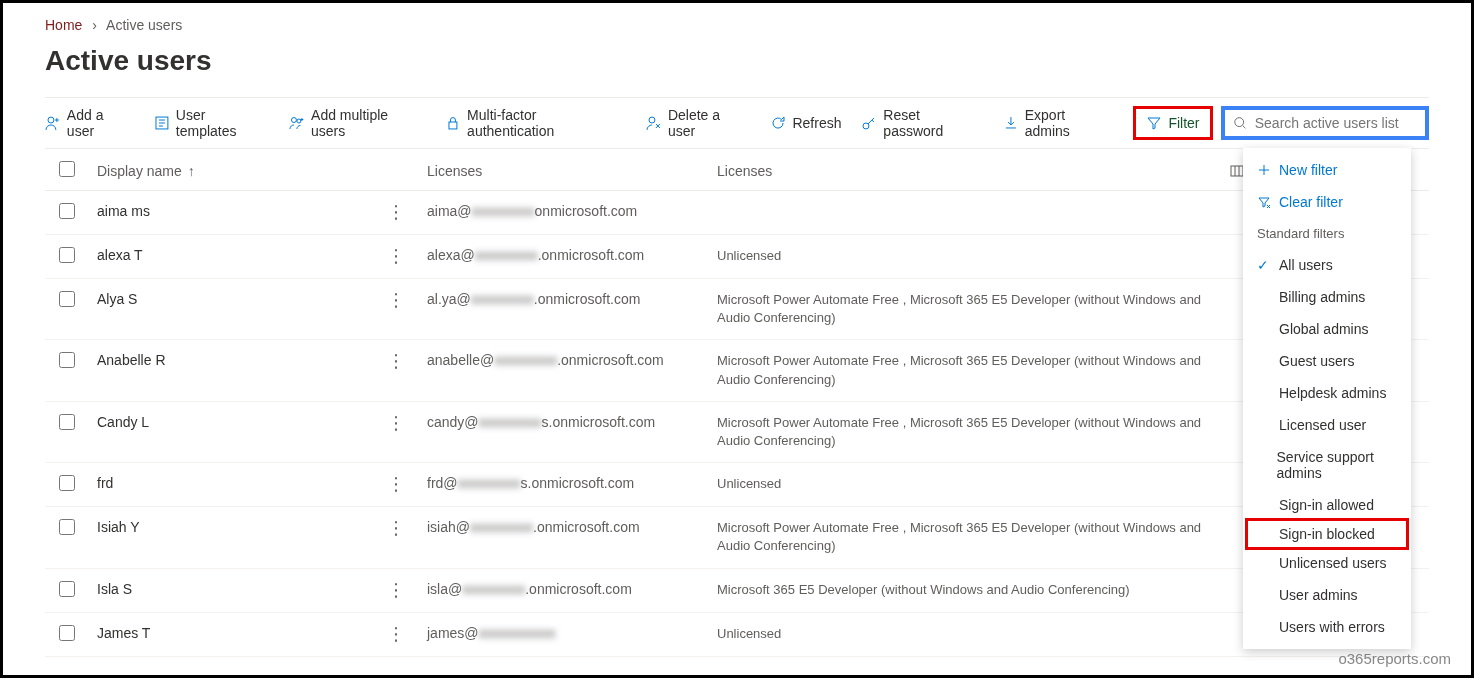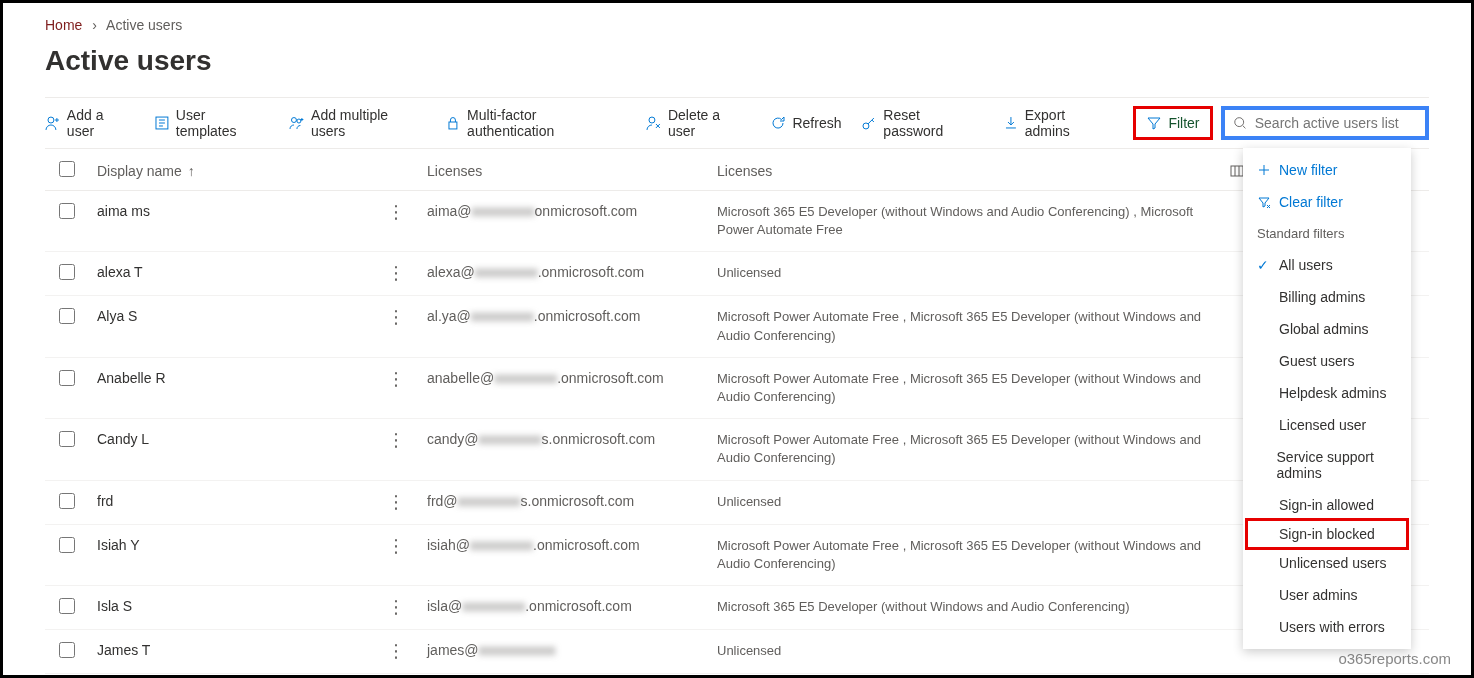--- a/index.html
+++ b/index.html
@@ -228,21 +228,20 @@
       <span>Choose columns</span>
     </div>
   </div>
 
   <div class="rows-container" id="rows">
       <div class="row">
         <div class="col-check"><input type="checkbox" style=""></div>
         <div class="col-name">aima ms</div>
         <div class="col-more"><span class="more-dots">⋮</span></div>
         <div class="col-user">aima@<span class="blur">xxxxxxxxx</span>onmicrosoft.com</div>
-        <div class="col-lic">Microsoft 365 E5 Developer (without Windows and Audio Conferencing) , Microsoft Power Automate Free</div>
         <div class="col-choose"></div>
       </div>
       <div class="row">
         <div class="col-check"><input type="checkbox" style=""></div>
         <div class="col-name">alexa T</div>
         <div class="col-more"><span class="more-dots">⋮</span></div>
         <div class="col-user">alexa@<span class="blur">xxxxxxxxx</span>.onmicrosoft.com</div>
         <div class="col-lic">Unlicensed</div>
         <div class="col-choose"></div>
       </div>

